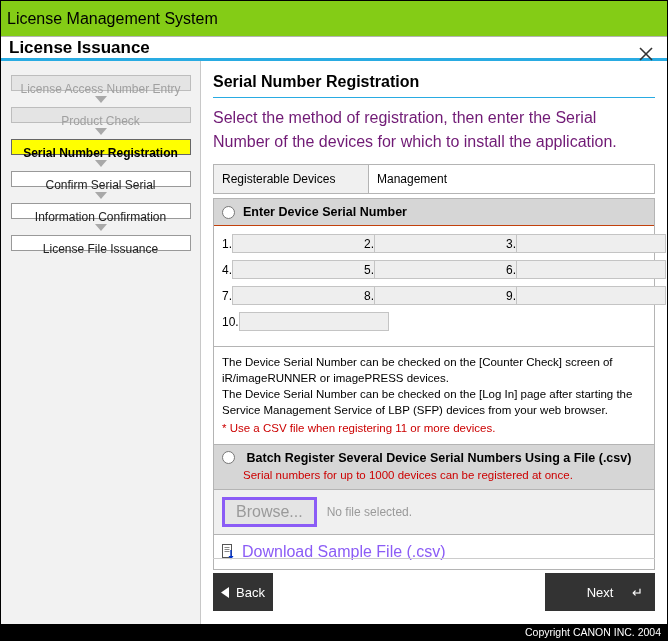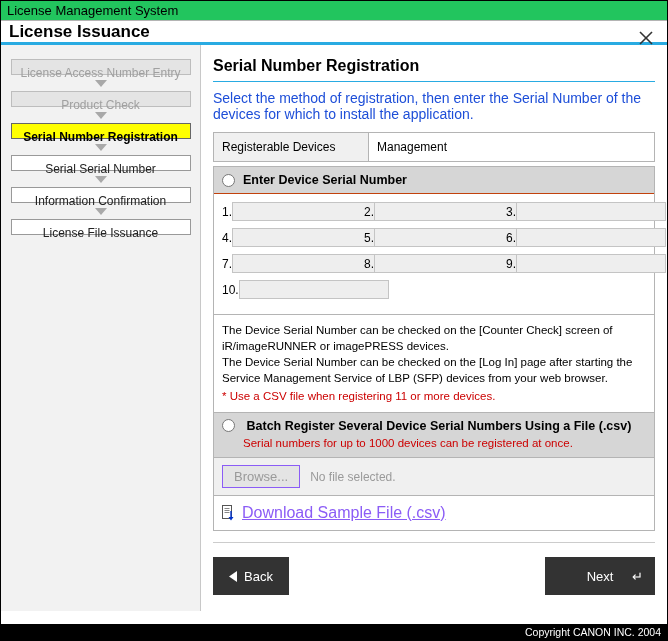--- a/index.html
+++ b/index.html
@@ -13,27 +13,27 @@
   #app {
     position: relative;
     width: 668px;
     height: 641px;
     border: 1px solid #000;
     background: #ffffff;
   }
 
   
   .titlebar {
-    height: 20px;
-    background: #22c55e;
+    height: 36px;
+    background: #84cc16;
     border-bottom: 1px solid #b4b4b4;
     display: flex;
     align-items: center;
     padding-left: 6px;
-    font-size: 13px;
+    font-size: 16px;
     color: #000;
   }
 
   
   .header {
     height: 24px;
     background: #ffffff;
     border-bottom: 3px solid #29abe2;
     display: flex;
     align-items: center;
@@ -122,23 +122,23 @@
     font-size: 16px;
     font-weight: bold;
     color: #000;
   }
   .rule {
     height: 1px;
     background: #29abe2;
     margin-bottom: 8px;
   }
   .intro {
-    font-size: 14px;
-    line-height: 16px;
-    color: #1d4ed8;
+    font-size: 16px;
+    line-height: 24px;
+    color: #701a75;
     margin-bottom: 10px;
   }
 
   
   .info-table {
     display: flex;
     border: 1px solid #b4b4b4;
     font-size: 12px;
     margin-bottom: 4px;
   }
@@ -236,24 +236,24 @@
   }
 
   .filerow {
     background: #f0f0f0;
     border-top: 1px solid #b4b4b4;
     padding: 7px 8px;
     display: flex;
     align-items: center;
   }
   .browse-btn {
-    border: 1px solid #8b5cf6;
+    border: 3px solid #8b5cf6;
     background: #e4e4e4;
     color: #9a9a9a;
-    font-size: 13px;
+    font-size: 16px;
     padding: 3px 11px;
     font-family: "Liberation Sans", sans-serif;
   }
   .nofile {
     margin-left: 10px;
     font-size: 12px;
     color: #9a9a9a;
   }
 
   .dlrow {
@@ -291,21 +291,21 @@
     background: #333333;
     color: #ffffff;
     border: none;
     font-size: 13px;
     display: flex;
     align-items: center;
     justify-content: center;
     cursor: pointer;
     font-family: "Liberation Sans", sans-serif;
   }
-  .btn-back { width: 76px; gap: 6px; }
+  .btn-back { width: 60px; gap: 6px; }
   .btn-next { width: 110px; gap: 8px; position: relative; }
   .btn-next .ent { position: absolute; right: 12px; font-size: 13px; }
 
   
   .statusbar {
     position: absolute;
     left: 0; right: 0; bottom: 0;
     height: 16px;
     background: #000000;
     color: #ffffff;
@@ -350,21 +350,21 @@
       <div class="arrow">
           <i></i>
         </div>
       <div class="step current">
         <span>Serial Number Registration</span>
       </div>
       <div class="arrow">
           <i></i>
         </div>
       <div class="step">
-        <span>Serial Serial Number</span>
+        <span>Confirm Serial Serial</span>
       </div>
       <div class="arrow">
           <i></i>
         </div>
       <div class="step">
         <span>Information Confirmation</span>
       </div>
       <div class="arrow">
           <i></i>
         </div>

